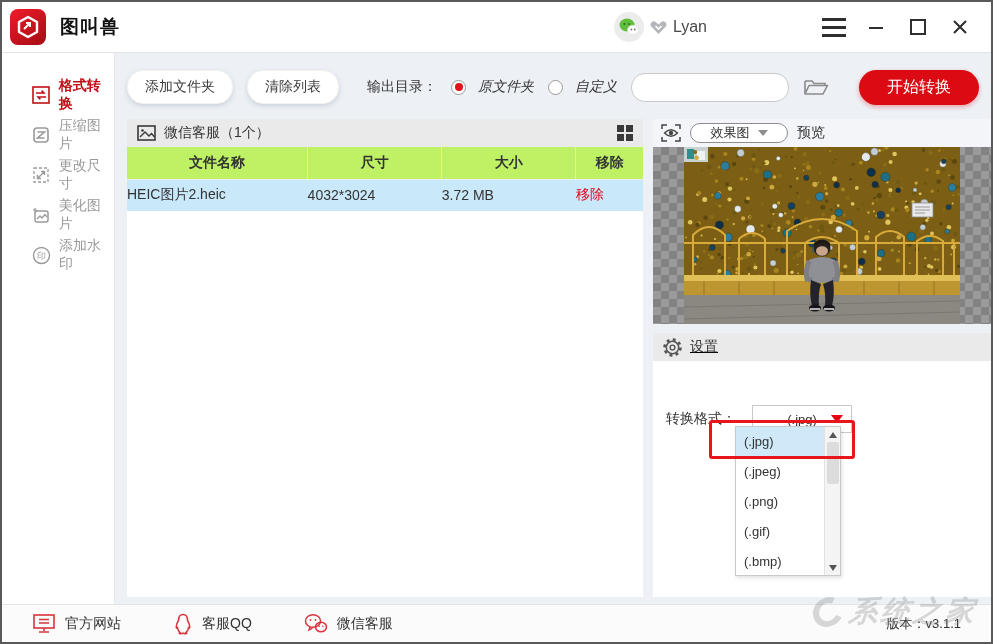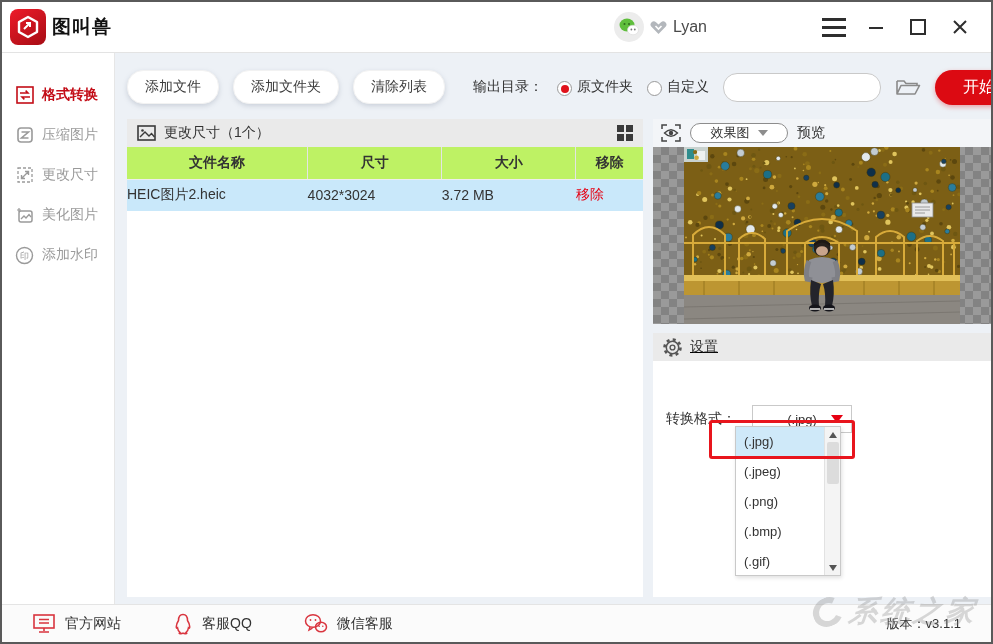--- a/index.html
+++ b/index.html
@@ -3,43 +3,43 @@
 <meta charset="utf-8">
 <style>
   * { box-sizing: border-box; margin: 0; padding: 0; }
   html,body { width: 993px; height: 644px; }
   body { font-family: "Liberation Sans", "DejaVu Sans", sans-serif; background:#fff; }
   .window { width:993px; height:644px; border:2px solid #5a5a5a; display:flex; flex-direction:column; background:#fff; position:relative; overflow:hidden; }
 
   
   .titlebar { height:51px; background:#fff; border-bottom:1px solid #e3e3e3; display:flex; align-items:center; padding:0 14px 0 8px; flex:0 0 auto; }
   .logo { width:36px; height:36px; border-radius:8px; background:linear-gradient(145deg,#ee1c2a,#a60c14); display:flex; align-items:center; justify-content:center; }
-  .app-title { font-size:19px; font-weight:bold; color:#111; margin-left:6px; letter-spacing:1px; }
+  .app-title { font-size:19px; font-weight:bold; color:#111; margin-left:14px; letter-spacing:1px; }
   .tb-spacer { flex:1; }
   .avatar { width:30px; height:30px; border-radius:50%; background:#ececec; display:flex; align-items:center; justify-content:center; overflow:hidden; }
   .vip-badge { margin-left:6px; display:flex; align-items:center; }
   .username { font-size:16px; color:#4a4a4a; margin-left:6px; }
   .tb-btn { width:34px; height:30px; display:flex; align-items:center; justify-content:center; cursor:pointer; }
   .tb-group { display:flex; align-items:center; margin-left:110px; gap:8px; }
   .hamburger { display:flex; flex-direction:column; gap:5px; }
   .hamburger i { display:block; width:24px; height:3px; background:#2e2e2e; }
 
   
   .content { flex:1; display:flex; min-height:0; }
   .sidebar { width:113px; background:#fff; border-right:1px solid #e6e6e6; padding-top:22px; flex:0 0 auto; }
-  .side-item { height:40px; display:flex; align-items:center; padding-left:13px; gap:8px; font-size:14px; color:#9a9a9a; cursor:pointer; }
+  .side-item { height:40px; display:flex; align-items:center; padding-left:30px; gap:8px; font-size:14px; color:#9a9a9a; cursor:pointer; }
   .side-item .ic { width:19px; height:19px; display:flex; align-items:center; justify-content:center; }
   .side-item.active { color:#c30d17; font-weight:bold; }
   .main { flex:1; background:#edf1f6; display:flex; flex-direction:column; min-width:0; }
 
   
   .toolbar { height:64px; display:flex; align-items:center; padding:4px 12px 0 12px; gap:14px; flex:0 0 auto; }
   .soft-btn { background:#fff; border:1px solid #f2f2f2; border-radius:16px; padding:7px 17px; font-size:14px; color:#3c3c3c; box-shadow:0 2px 5px rgba(120,130,150,.28); cursor:pointer; white-space:nowrap; }
   .out-label { font-size:14px; color:#333; margin-left:14px; white-space:nowrap; }
-  .radio-wrap { display:flex; align-items:flex-end; gap:5px; cursor:pointer; white-space:nowrap; }
+  .radio-wrap { display:flex; align-items:center; gap:12px; cursor:pointer; white-space:nowrap;font-style:italic; }
   .radio { width:15px; height:15px; border-radius:50%; border:1px solid #9a9a9a; background:#fff; display:flex; align-items:center; justify-content:center; }
   .radio.checked i { display:block; width:8px; height:8px; border-radius:50%; background:#e0121b; }
   .radio-label { font-size:14px; color:#333; }
   .path-input { width:158px; height:29px; border:1px solid #c9c9c9; border-radius:14px; background:#fff; padding:0 10px; font-size:13px; color:#333; outline:none; }
   .folder-btn { cursor:pointer; display:flex; align-items:center; }
   .start-btn { margin-left:auto; background:#dc0a12; color:#fff; border:none; border-radius:18px; height:35px; padding:0 28px; font-size:16px; cursor:pointer; white-space:nowrap; box-shadow:0 2px 5px rgba(220,10,18,.35); }
 
   
   .panels { flex:1; display:flex; padding:2px 0 7px 12px; gap:10px; min-height:0; }
   .file-panel { flex:1; background:#fff; display:flex; flex-direction:column; min-width:0; }
@@ -191,21 +191,20 @@
               <text x="9.5" y="13" text-anchor="middle" font-size="9" fill="#9a9a9a">印</text>
             </svg>
         </span>
         <span>添加水印</span>
       </div>
     </aside>
 
     <div class="main">
 
       <div class="toolbar">
-        <button class="soft-btn">添加文件</button>
         <button class="soft-btn">添加文件夹</button>
         <button class="soft-btn">清除列表</button>
         <span class="out-label">输出目录：</span>
         <span class="radio-wrap">
           <span class="radio checked">
               <i></i>
             </span>
           <span class="radio-label">原文件夹</span>
         </span>
         <span class="radio-wrap">
@@ -226,21 +225,21 @@
 
       <div class="panels">
 
         <section class="file-panel">
           <div class="panel-hd">
             <svg width="19" height="16" viewBox="0 0 19 16">
               <rect x="1" y="1" width="17" height="14" fill="none" stroke="#3a3a3a" stroke-width="1.6"></rect>
               <circle cx="5.5" cy="5.5" r="1.3" fill="#3a3a3a"></circle>
               <path d="M3 12 l5-5 4 4 2.5-2.5 3 3.5" fill="none" stroke="#3a3a3a" stroke-width="1.4"></path>
             </svg>
-            <span class="panel-hd-title">更改尺寸（1个）</span>
+            <span class="panel-hd-title">微信客服（1个）</span>
             <span class="grid-icon">
                 <i></i>
                 <i></i>
                 <i></i>
                 <i></i>
               </span>
           </div>
           <table class="ftable">
             <colgroup>
                 <col style="width:35%">
@@ -748,22 +747,22 @@
                 <span>(.jpg)</span>
                 <span class="caret-down-red"></span>
               </span>
             </div>
 
             <div class="format-dropdown">
               <div class="options">
                 <div class="option selected">(.jpg)</div>
                 <div class="option">(.jpeg)</div>
                 <div class="option">(.png)</div>
+                <div class="option">(.gif)</div>
                 <div class="option">(.bmp)</div>
-                <div class="option">(.gif)</div>
               </div>
               <div class="dd-scrollbar">
                 <span class="sb-arrow">
                     <span class="tri-up"></span>
                   </span>
                 <span class="sb-thumb"></span>
                 <span class="sb-fill"></span>
                 <span class="sb-arrow">
                     <span class="tri-dn"></span>
                   </span>

